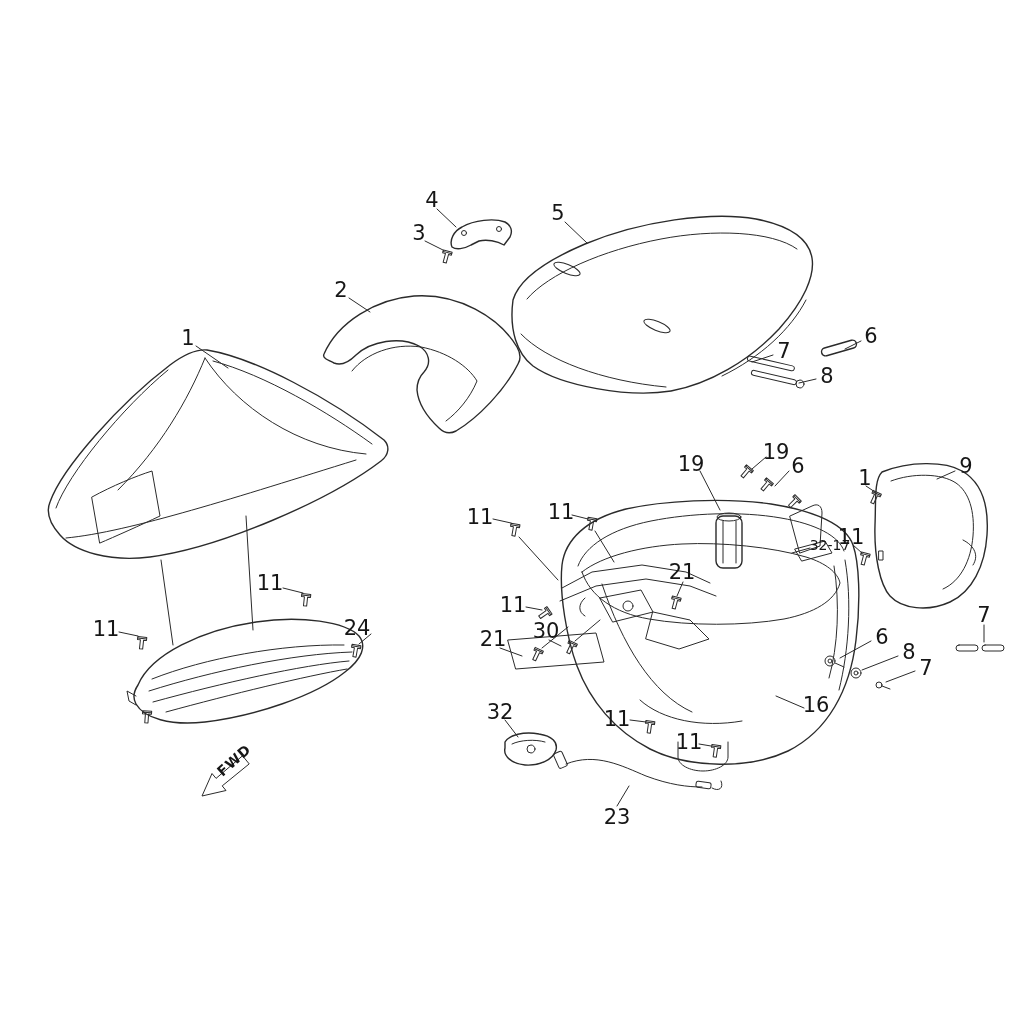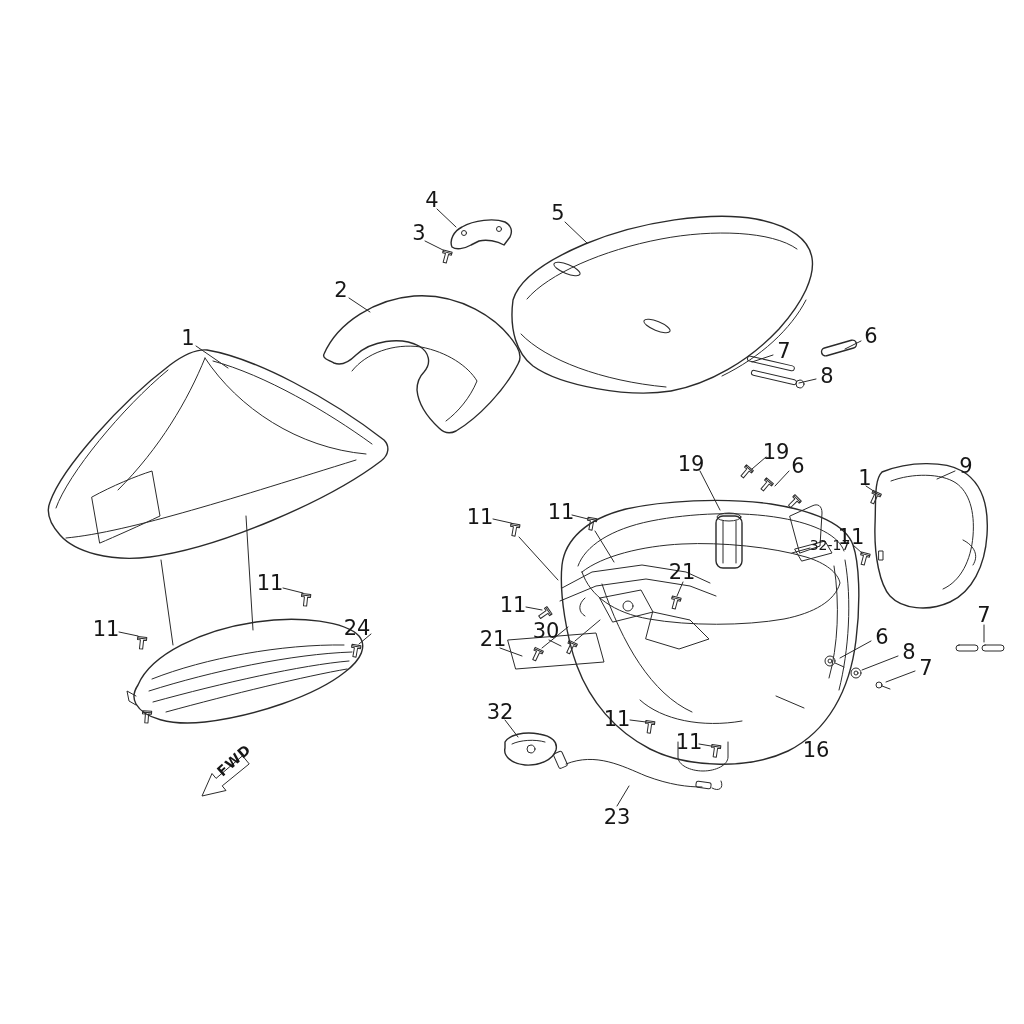--- a/index.html
+++ b/index.html
@@ -247,21 +247,21 @@
   <div class="callout" style="left:851px;top:537px">11</div>
   <div class="callout" style="left:270px;top:583px">11</div>
   <div class="callout" style="left:513px;top:605px">11</div>
   <div class="callout" style="left:106px;top:629px">11</div>
   <div class="callout" style="left:617px;top:719px">11</div>
   <div class="callout" style="left:689px;top:742px">11</div>
   <div class="callout" style="left:984px;top:615px">7</div>
   <div class="callout" style="left:926px;top:668px">7</div>
   <div class="callout" style="left:909px;top:652px">8</div>
   <div class="callout" style="left:882px;top:637px">6</div>
-  <div class="callout" style="left:816px;top:750px">16</div>
+  <div class="callout" style="left:816px;top:705px">16</div>
   <div class="callout" style="left:798px;top:466px">6</div>
   <div class="callout" style="left:776px;top:452px">19</div>
   <div class="callout" style="left:691px;top:464px">19</div>
   <div class="callout" style="left:546px;top:631px">30</div>
   <div class="callout" style="left:682px;top:572px">21</div>
   <div class="callout" style="left:493px;top:639px">21</div>
   <div class="callout" style="left:500px;top:712px">32</div>
   <div class="callout" style="left:617px;top:817px">23</div>
   <div class="callout" style="left:357px;top:628px">24</div>
 

